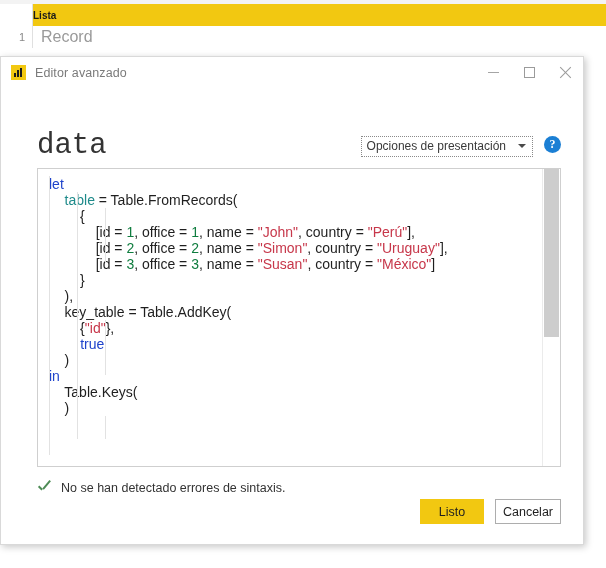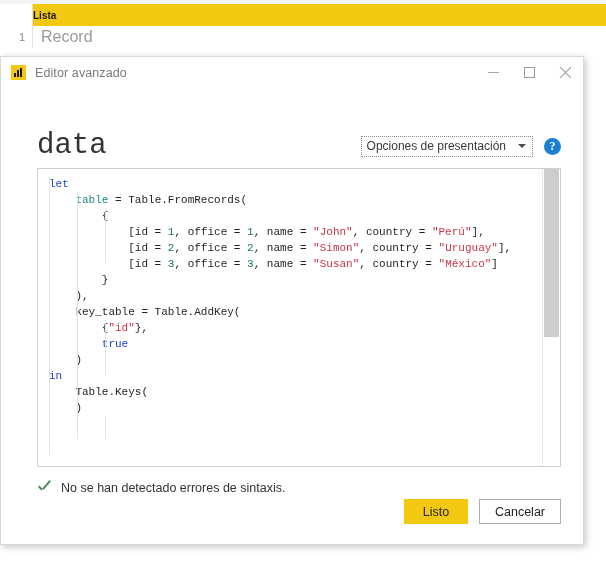--- a/index.html
+++ b/index.html
@@ -172,21 +172,21 @@
     font-size: 29px;
     font-weight: 300;
     color: #333333;
     line-height: 1;
     flex: 0 0 auto;
     font-family: Liberation Mono, monospace;
   }
   .header-right {
     margin-left: auto;
     display: flex;
-    align-items: center;
+    align-items: flex-start;
     gap: 11px;
     padding-bottom: 3px;
     margin-top: 34px;
   }
   .display-options {
     border: 1px dotted #8a8a8a;
     padding: 2px 6px 3px 5px;
     font-size: 12px;
     color: #3a3a3a;
     display: flex;
@@ -228,22 +228,22 @@
     overflow: hidden;
     box-sizing: border-box;
   }
   .code-area {
     flex: 1;
     padding: 7px 0 0 0;
     overflow: hidden;
     position: relative;
   }
   .code-line {
-    font-family: Liberation Mono, monospace;
-    font-size: 11px;
+    font-family: Liberation Sans, sans-serif;
+    font-size: 14px;
     line-height: 16px;
     height: 16px;
     white-space: pre;
     color: #222222;
     padding-left: 11px;
   }
   .kw   { color: #1f43cb; }
   .ident{ color: #1e8a8a; }
   .str  { color: #c7374a; }
   .num  { color: #0f7d3f; }
@@ -335,21 +335,21 @@
   .btn-primary {
     background: #f2c811;
     border: 1px solid #f2c811;
     color: #1f1f1f;
     width: 62px;
   }
   .btn-secondary {
     background: #ffffff;
     border: 1px solid #adadad;
     color: #1f1f1f;
-    width: 82px;
+    width: 66px;
   }
 </style>
 </head>
 <body>
 
 <div id="background-grid">
   <div class="grid-top-strip"></div>
 
   <div class="grid-header-row">
     <div class="grid-rownum-cell"></div>

